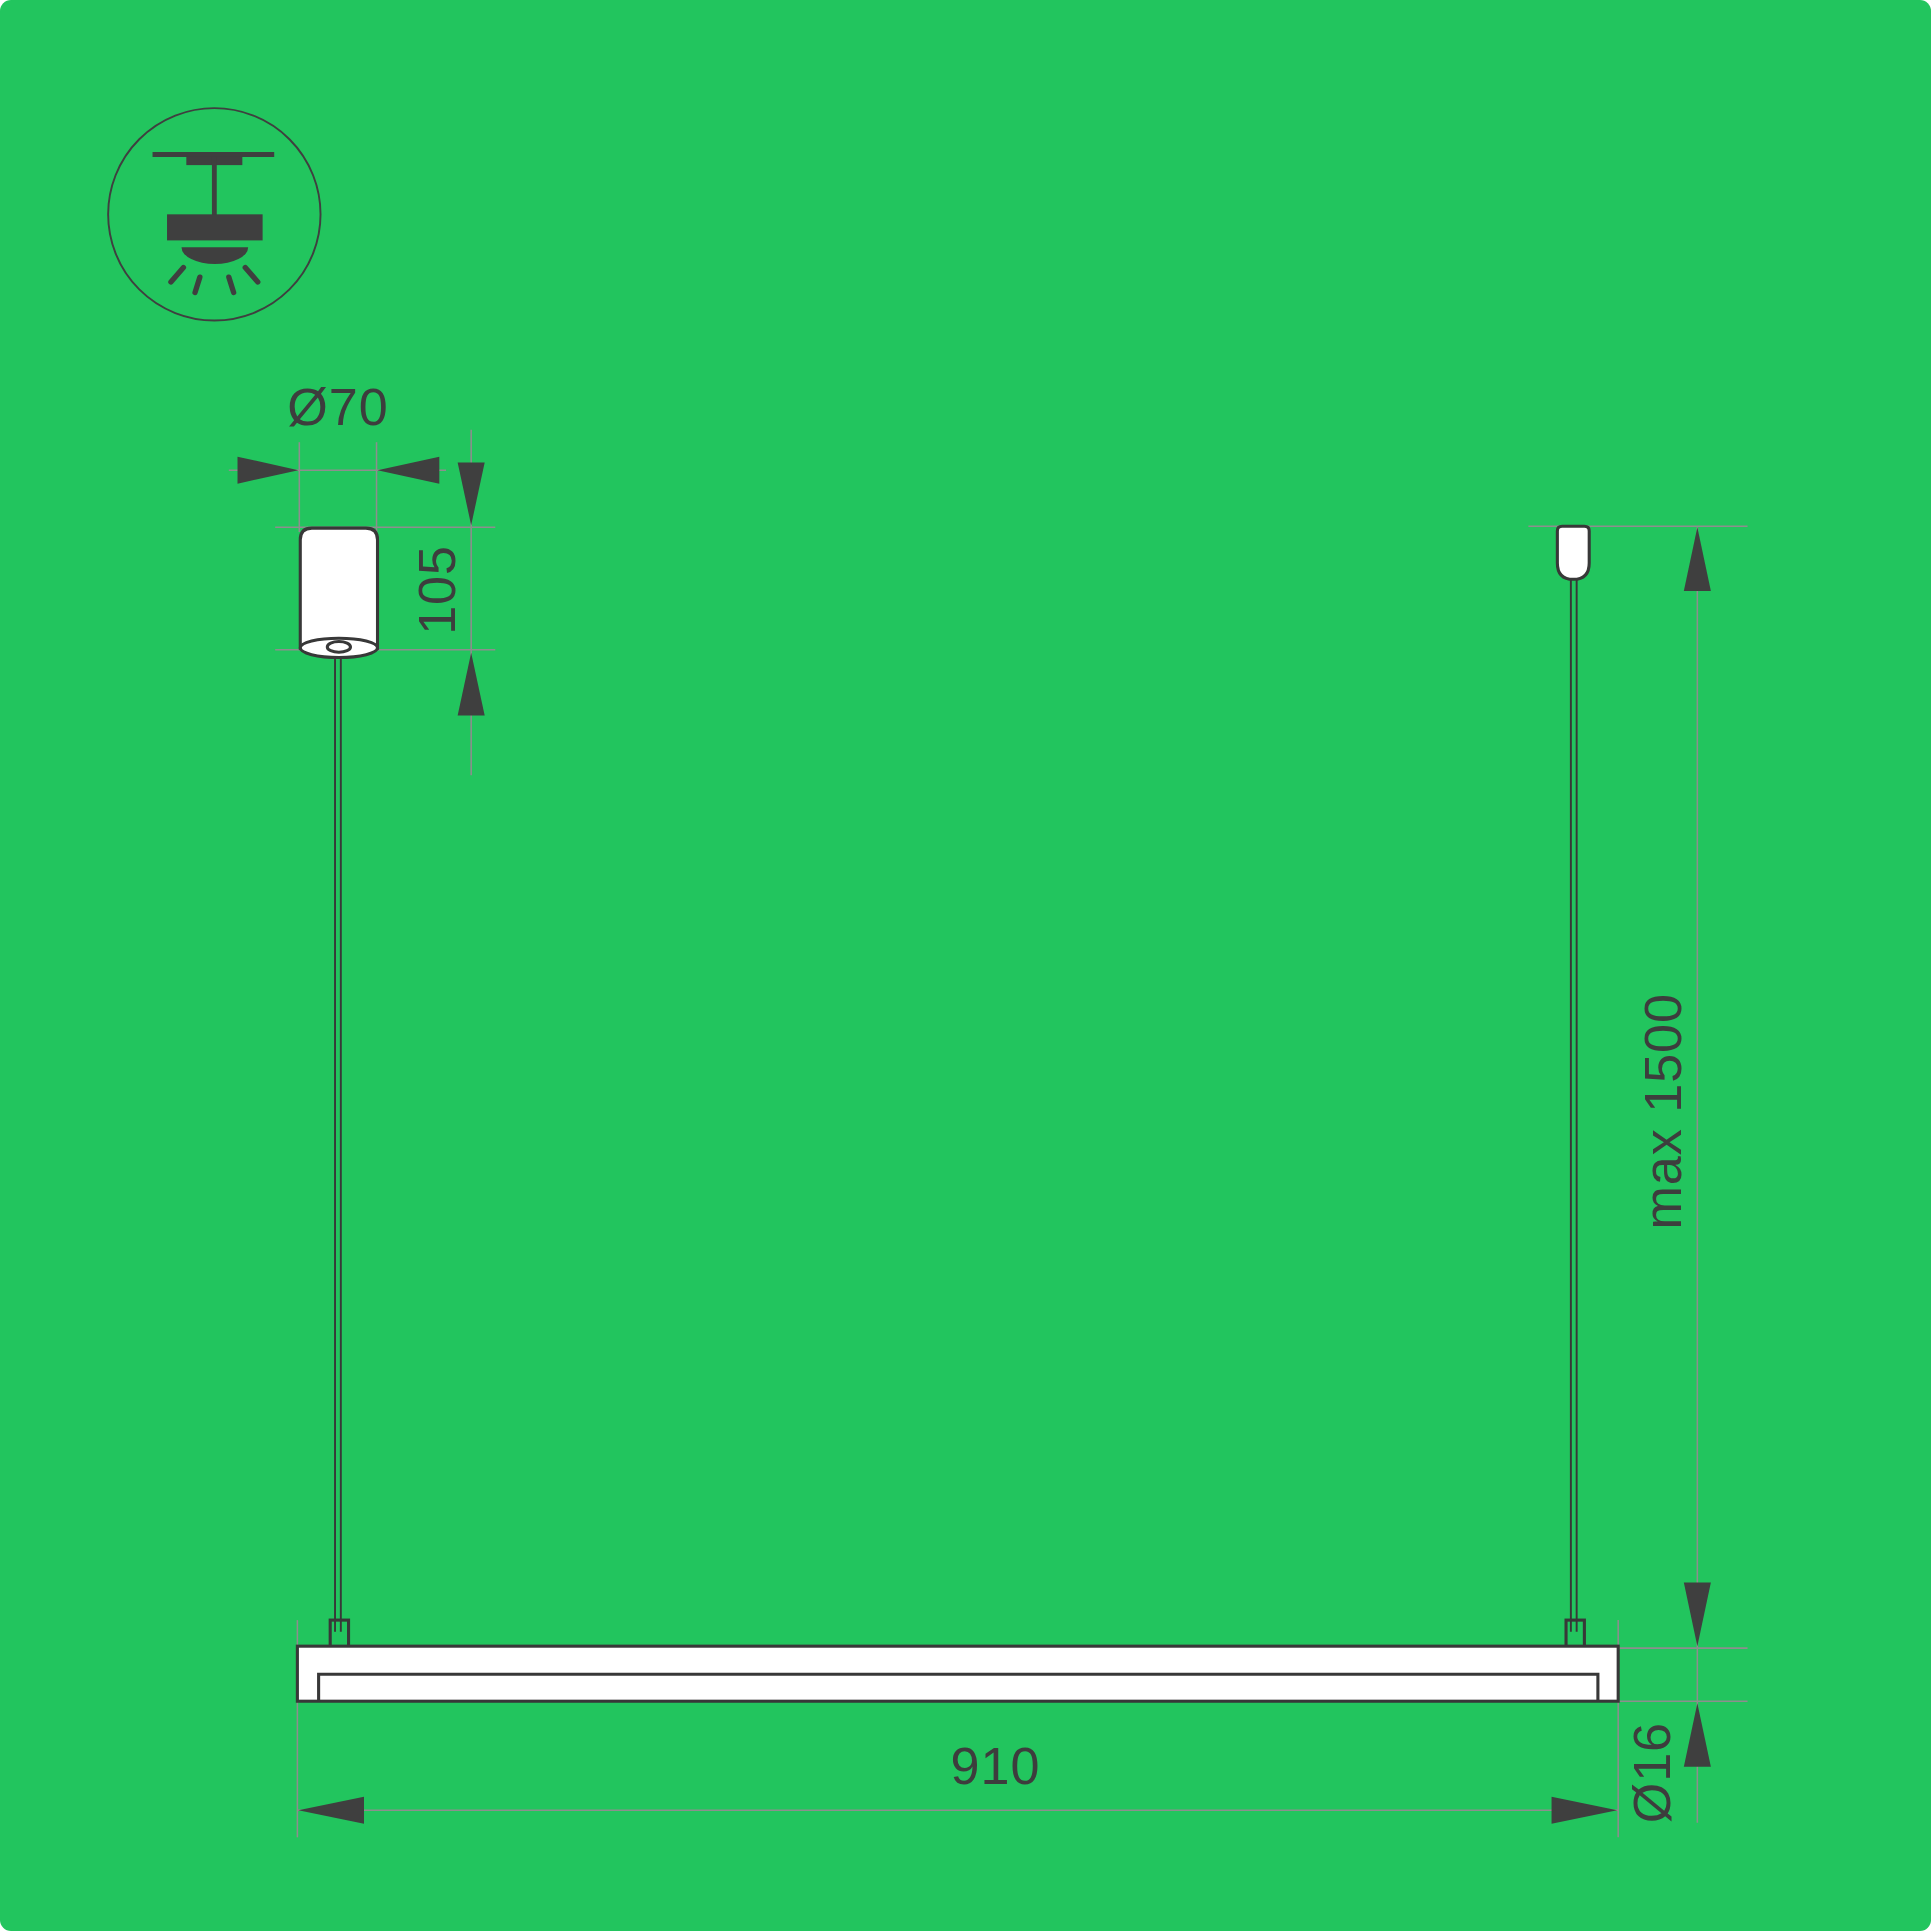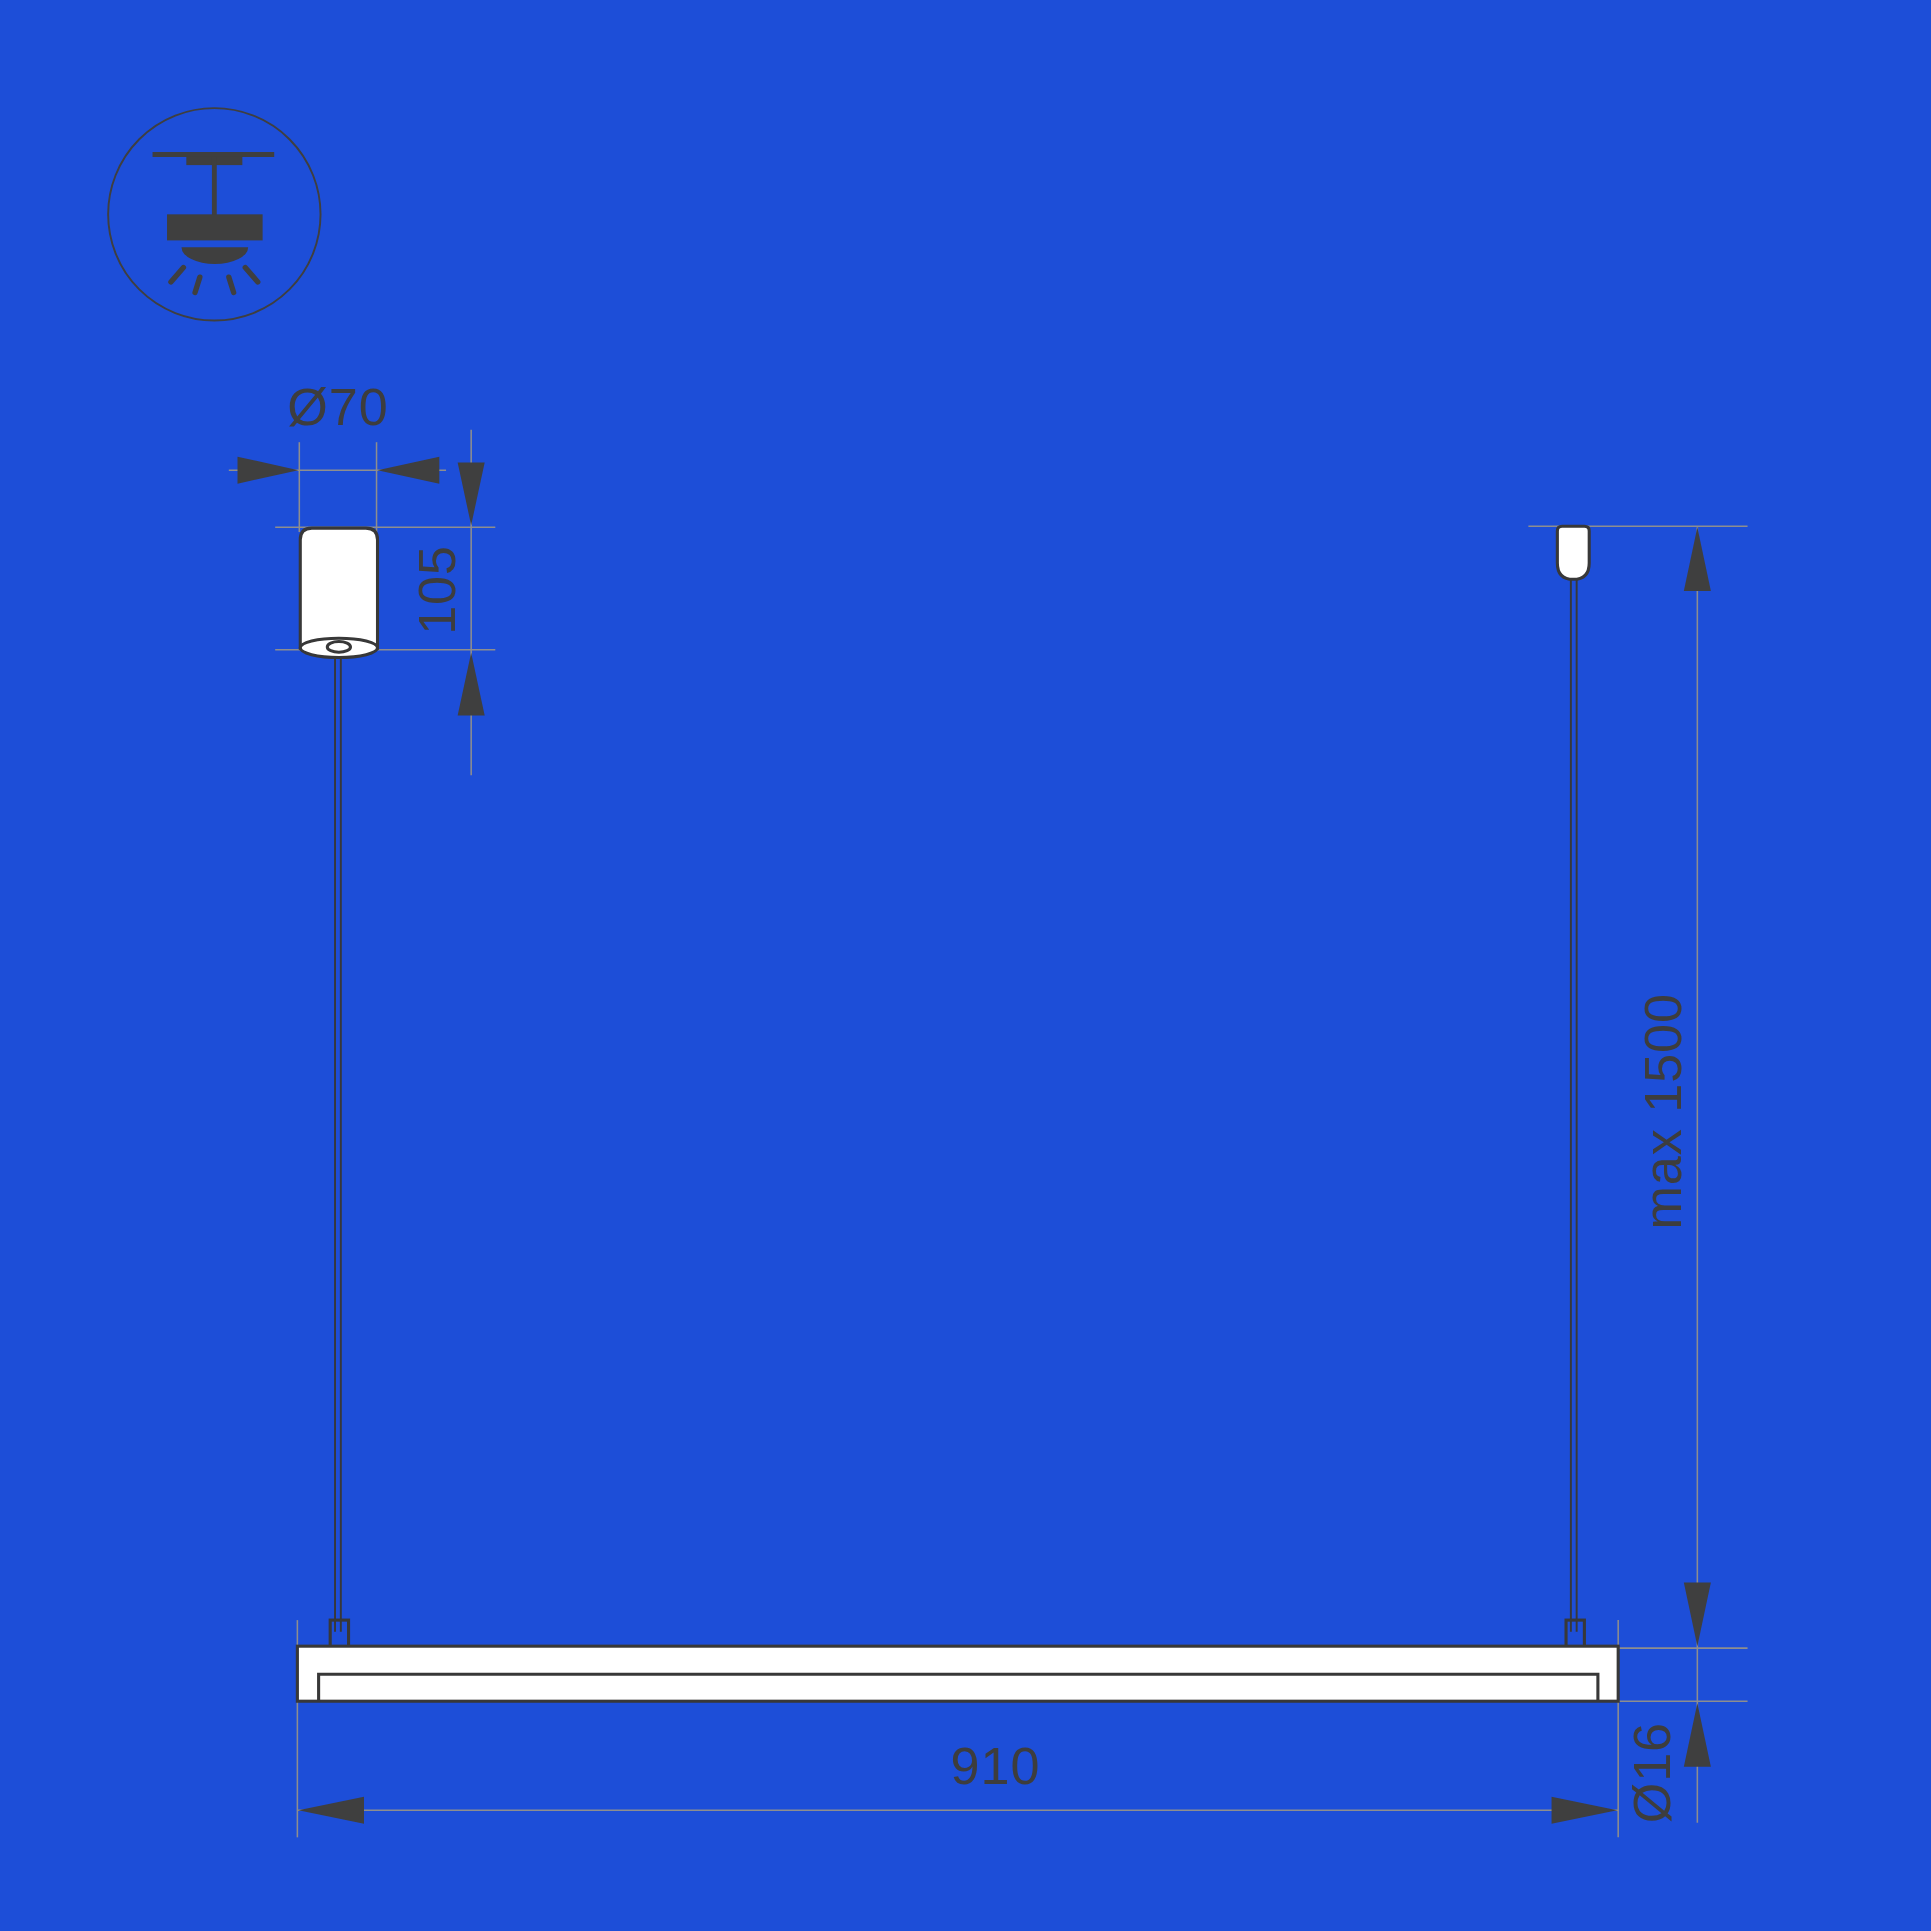--- a/index.html
+++ b/index.html
@@ -4,22 +4,23 @@
 <style>
   html, body {
     margin: 0;
     padding: 0;
     background: #ffffff;
   }
   .stage {
     position: relative;
     width: 1931px;
     height: 1931px;
-    background: #1d4ed8;
+    background: #22c55e;
     font-family: "Liberation Sans", sans-serif;
+    border-radius: 11px;
   }
   svg.drawing {
     display: block;
     width: 1931px;
     height: 1931px;
   }
   .obj {
     fill: none;
     stroke: #383838;
     stroke-width: 3.2;

